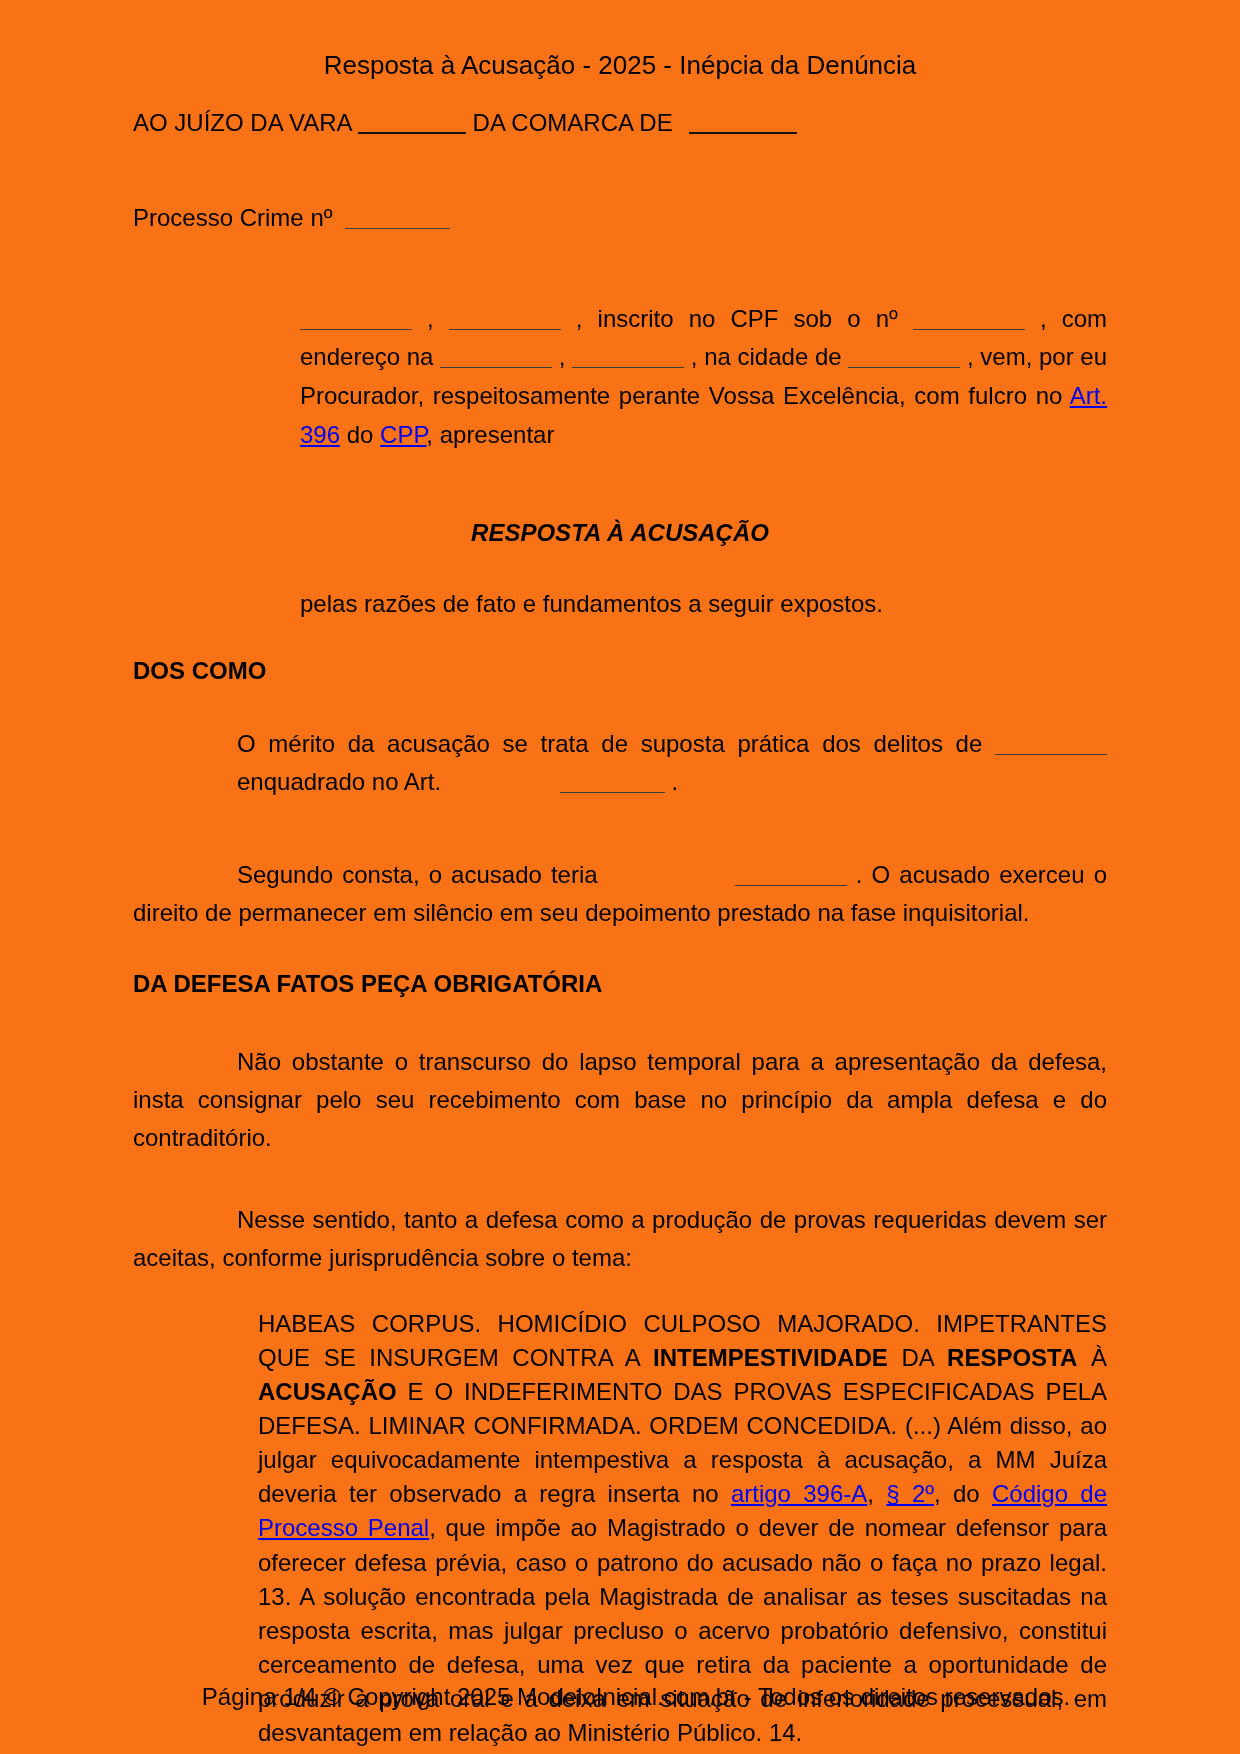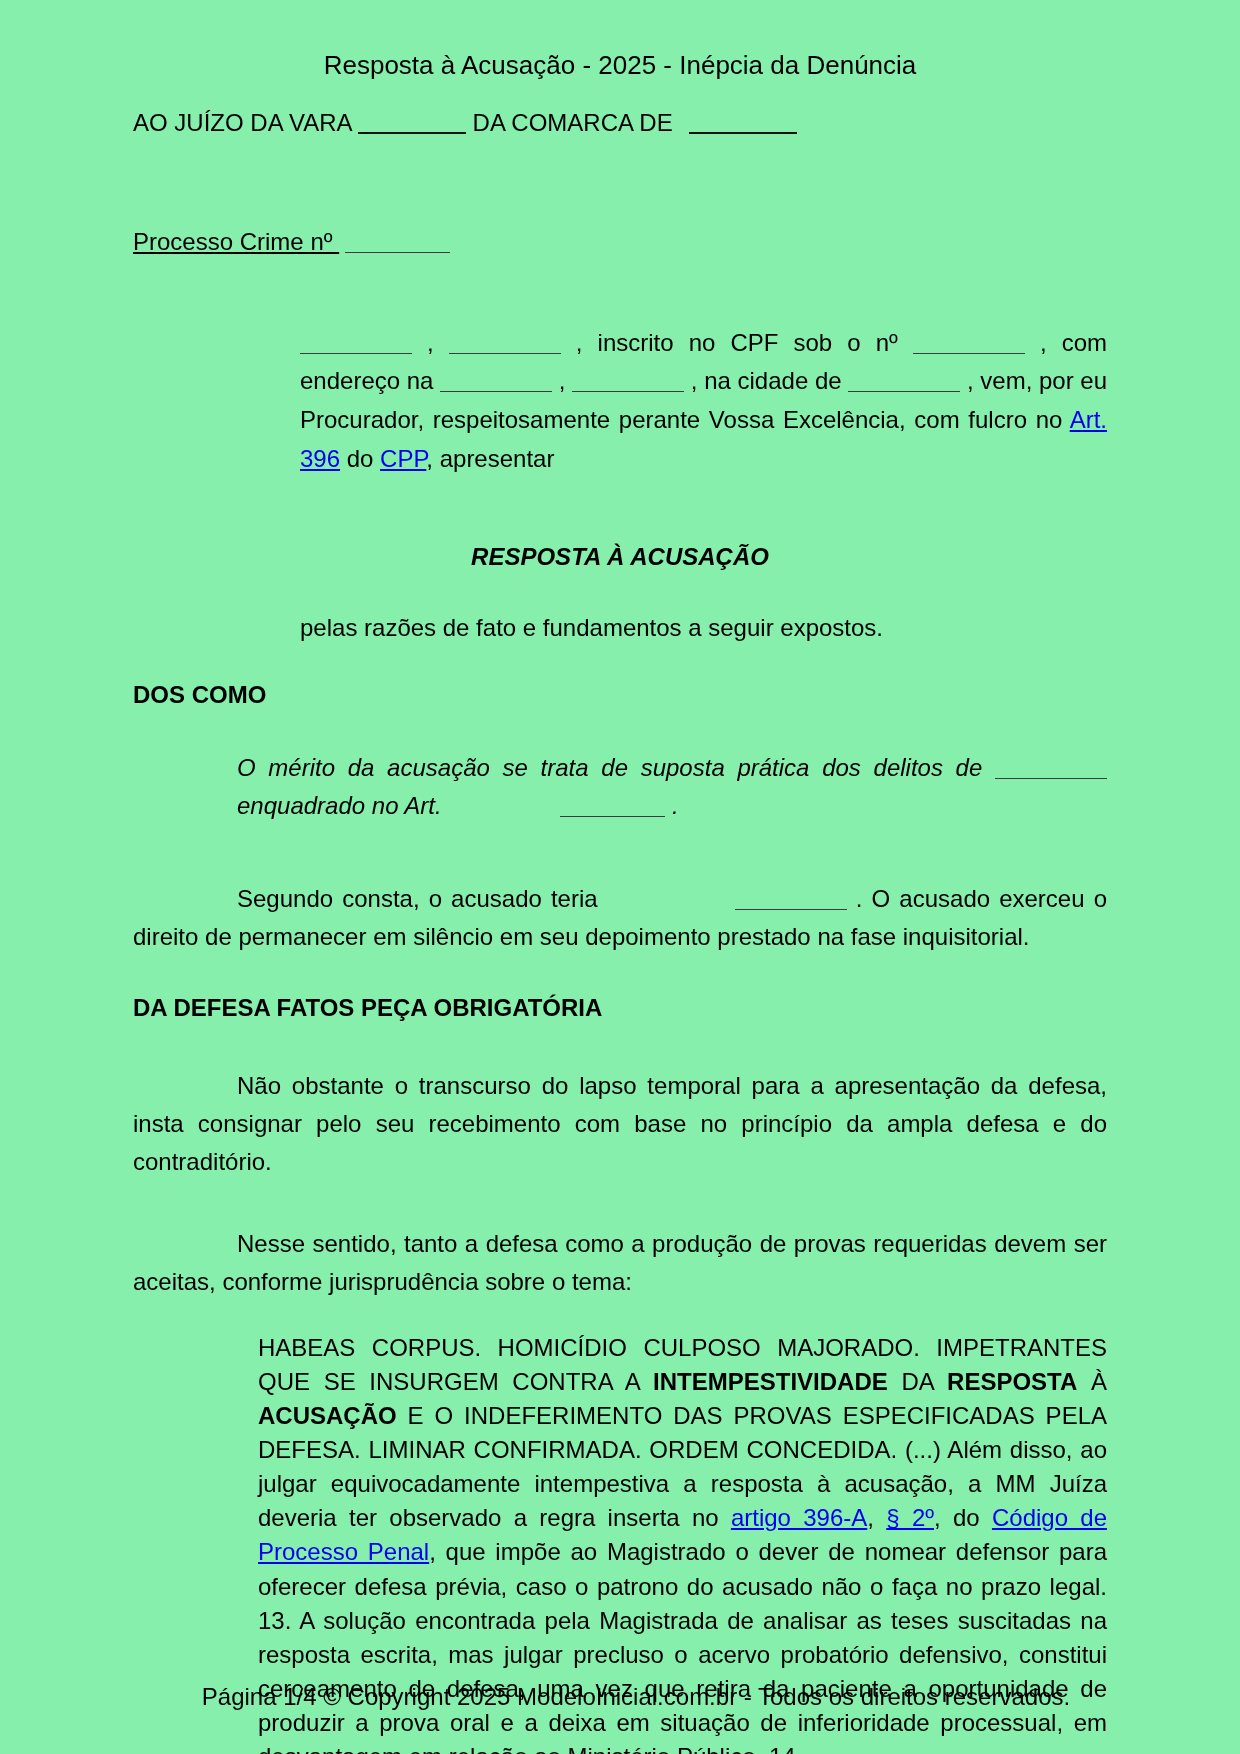--- a/index.html
+++ b/index.html
@@ -1,44 +1,44 @@
 <!DOCTYPE html>
 <html lang="pt-BR" style="--link-color: #0000EE;"><head>
 <meta charset="utf-8">
 <style>
   html,body{margin:0;padding:0;background:#ffffff;}
   .page{
     position:relative;
     width:1240px;height:1754px;
-    background:#86efac;
+    background:#f97316;
     font-family:"Liberation Sans",sans-serif;
     font-size:24px;color:#000;
     overflow:hidden;
   }
   .content{padding:0 133px;}
   .doc-title{
     text-align:center;font-size:26px;font-weight:400;
     padding-top:50px;margin:0;line-height:1.2;
   }
   .addressing{
     margin-top:26px;font-weight:normal;line-height:1.3;
   }
-  .process{margin-top:88px;line-height:1.3;text-decoration:underline;}
+  .process{margin-top:64px;line-height:1.3;}
   .qualification{
     margin:66px 0 0 167px;
     text-align:justify;line-height:1.62;
   }
   .center-heading{
     text-align:center;font-weight:bold;margin-top:62px;line-height:1.3;font-style:italic;
   }
   .intro-line{margin:40px 0 4px 167px;line-height:1.3;}
   .section-heading{font-weight:bold;margin-top:36px;line-height:1.3;}
   .block-indent{
     margin:38px 0 0 104px;
-    text-align:justify;line-height:1.58;font-style:italic;
+    text-align:justify;line-height:1.58;
   }
   .para{
     margin-top:44px;text-indent:104px;
     text-align:justify;line-height:1.58;
   }
   .para-first{margin-top:56px;}
   .quote{
     margin:30px 0 0 125px;
     text-align:justify;line-height:1.42;
   }

